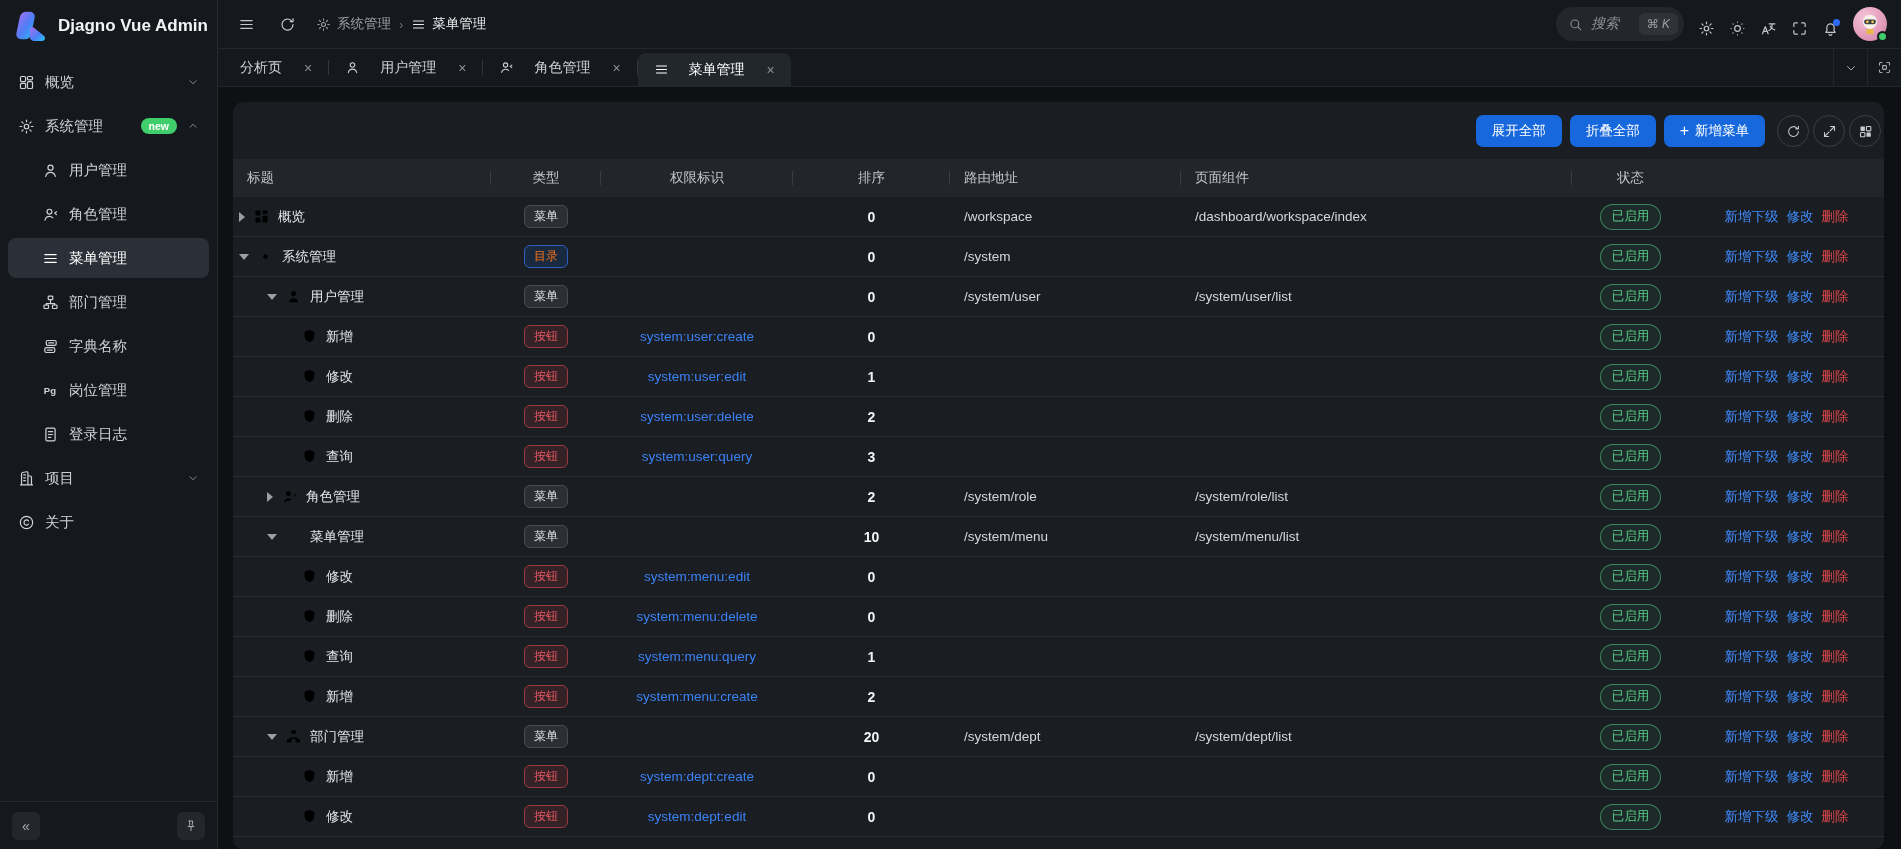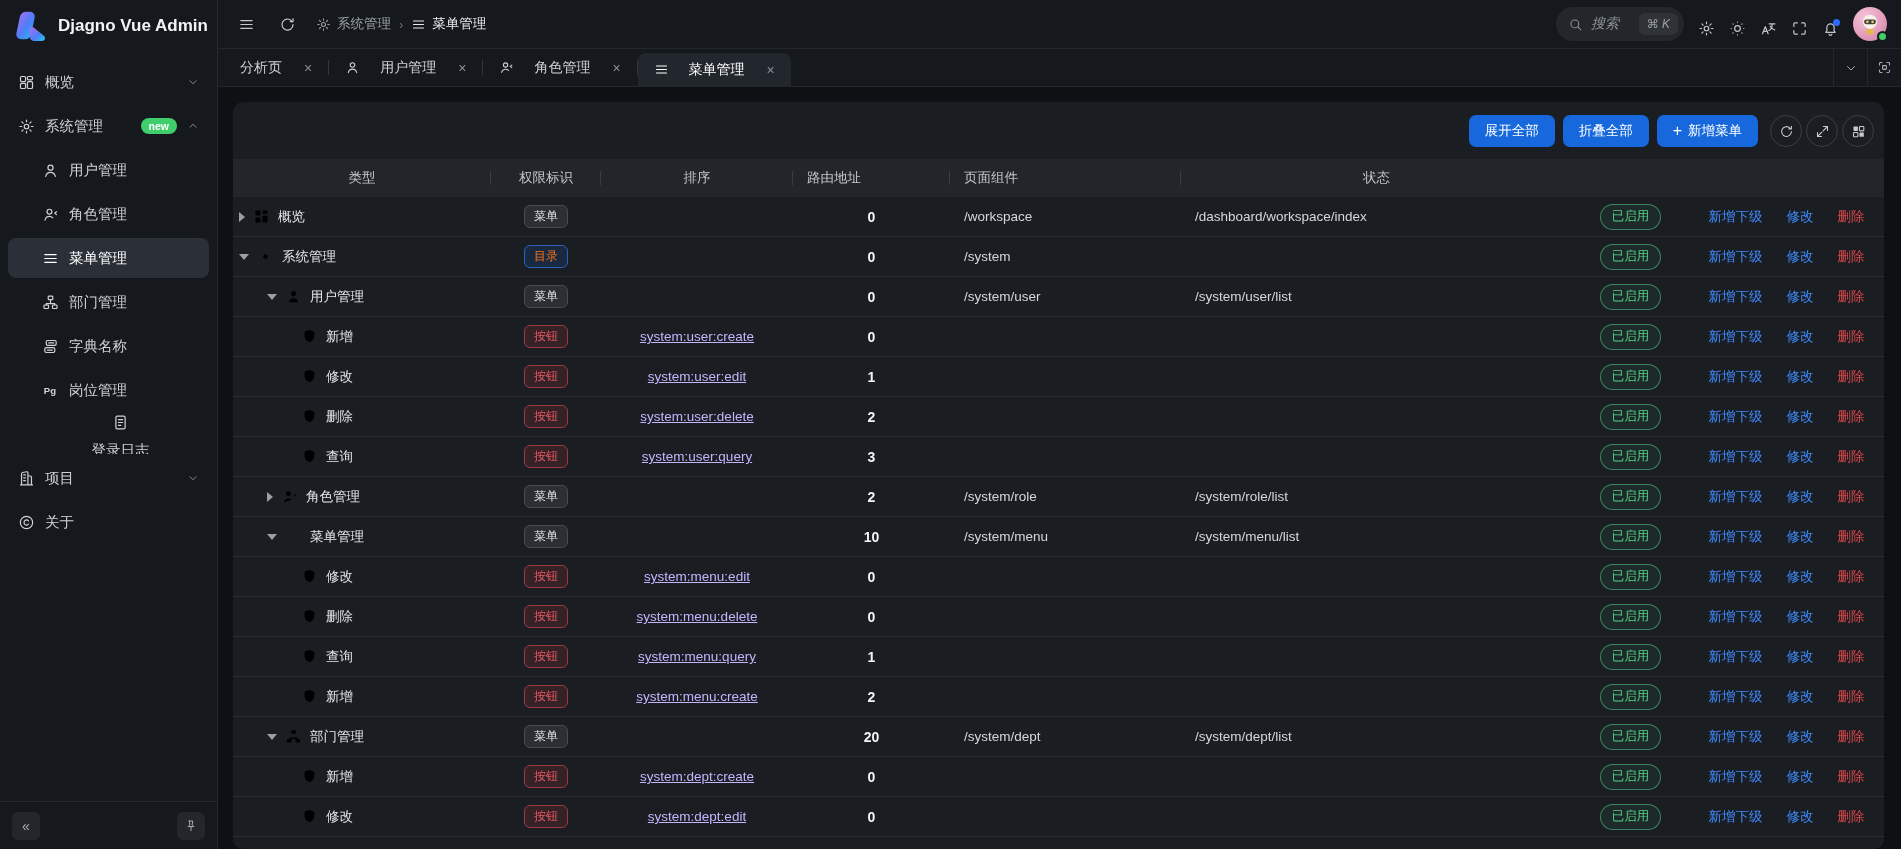--- a/index.html
+++ b/index.html
@@ -67,21 +67,21 @@
   .tab .x { color:#8b9097; font-size:14px; margin-left:2px; }
   .tab.active { background:#22262d; border-radius:8px 8px 0 0; color:#fff; margin-top:4px; }
   .tab-sep { width:1px; height:15px; background:#33373d; align-self:center; }
   .tab-tools { display:flex; align-items:stretch; }
   .tab-tool { width:34px; display:flex; align-items:center; justify-content:center; color:#aab0b7;
               border-left:1px solid #23262b; cursor:pointer; background:none; border-top:none; border-right:none; border-bottom:none; }
 
   
   .content { flex:1; background:#0e1014; padding:15px 17px 0 15px; overflow:hidden; }
   .card { background:#1a1d22; border-radius:10px; height:100%; display:flex; flex-direction:column; }
-  .toolbar { display:flex; align-items:center; justify-content:flex-end; gap:8px; padding:13px 10px 12px; }
+  .toolbar { display:flex; align-items:center; justify-content:flex-end; gap:8px; padding:13px 3px 12px; }
   .btn-primary { background:#1668dc; border:none; color:#fff; font-size:13.5px; height:32px;
                  padding:0 16px; border-radius:7px; cursor:pointer; display:flex; align-items:center; gap:6px;
                  font-family:inherit; }
   .btn-primary .plus { font-size:16px; line-height:1; }
   .circle-btn { width:32px; height:32px; border-radius:50%; border:1px solid #3a3e45; background:transparent;
                 color:#c8ccd2; display:flex; align-items:center; justify-content:center; cursor:pointer; margin-left:4px; }
   .circle-btn .ic { width:15px; height:15px; }
 
   
   .grid-row { display:grid; grid-template-columns:258px 110px 192px 157px 231px 391px 117px 1fr; }
@@ -96,26 +96,26 @@
   .td.c { justify-content:center; }
   .title-cell { gap:8px; color:#e3e5e8; }
   .arr { width:0; height:0; flex:none; cursor:pointer; }
   .arr.down { border-left:5px solid transparent; border-right:5px solid transparent; border-top:6px solid #9aa0a6; }
   .arr.right { border-top:5px solid transparent; border-bottom:5px solid transparent; border-left:6px solid #9aa0a6; }
   .row-ic { width:17px; height:17px; color:#dfe1e4; }
   .tag { font-size:12px; padding:3px 9px; border-radius:6px; border:1px solid; line-height:1.2; }
   .tag.menu { color:#e2e4e7; background:#2b2f35; border-color:#474c53; }
   .tag.dir  { color:#f97316; background:rgba(22,104,220,.16); border-color:#2d5fc0; }
   .tag.btn  { color:#e85660; background:rgba(229,72,77,.13); border-color:#9c3a41; }
-  .perm { color:#c4b5fd;text-decoration:underline; }
+  .perm { color:#3b82f6; }
   .order { color:#f2f3f5; font-weight:bold; font-size:14px; }
   .path { color:#d5d8dc; }
   .pill-ok { font-size:12.5px; color:#55d187; border:1px solid rgba(85,209,135,.55);
              background:rgba(85,209,135,.07); padding:3.5px 11px; border-radius:999px; }
-  .acts { gap:24px; justify-content:center;text-align:right; }
+  .acts { gap:8px; justify-content:center;text-align:right; }
   .lnk { color:#3f8cff; cursor:pointer; text-decoration:none; }
   .lnk.danger { color:#e5484d; }
 </style>
 </head>
 <body>
 
 <svg width="0" height="0" style="position:absolute" aria-hidden="true">
   <defs>
     <linearGradient id="lg1" x1="0" y1="0" x2="1" y2="1">
       <stop offset="0" stop-color="#b06df2"></stop>
@@ -292,21 +292,21 @@
       <span class="lbl">字典名称</span>
 
     </div>
     <div class="nav-item " style="padding-left:34px;">
       <svg class="ic">
           <use href="#i-post"></use>
         </svg>
       <span class="lbl">岗位管理</span>
 
     </div>
-    <div class="nav-item " style="padding-left:34px;flex-direction:column;">
+    <div class="nav-item " style="padding-left:34px;">
       <svg class="ic">
           <use href="#i-log"></use>
         </svg>
       <span class="lbl">登录日志</span>
 
     </div>
     <div class="nav-item" style="">
       <svg class="ic">
           <use href="#i-build"></use>
         </svg>
@@ -480,20 +480,21 @@
               </svg>
             </button>
             <button class="circle-btn">
               <svg class="ic">
                 <use href="#i-columns"></use>
               </svg>
             </button>
           </span>
       </div>
       <div class="grid-row thead" id="table-head">
+          <div class="th l">标题</div>
           <div class="th c">类型</div>
           <div class="th c">权限标识</div>
           <div class="th c">排序</div>
           <div class="th l">路由地址</div>
           <div class="th l">页面组件</div>
           <div class="th c">状态</div>
         </div>
       <div class="tbody" id="table-body">
   <div class="grid-row tr">
     <div class="td title-cell" style="padding-left:6px">

